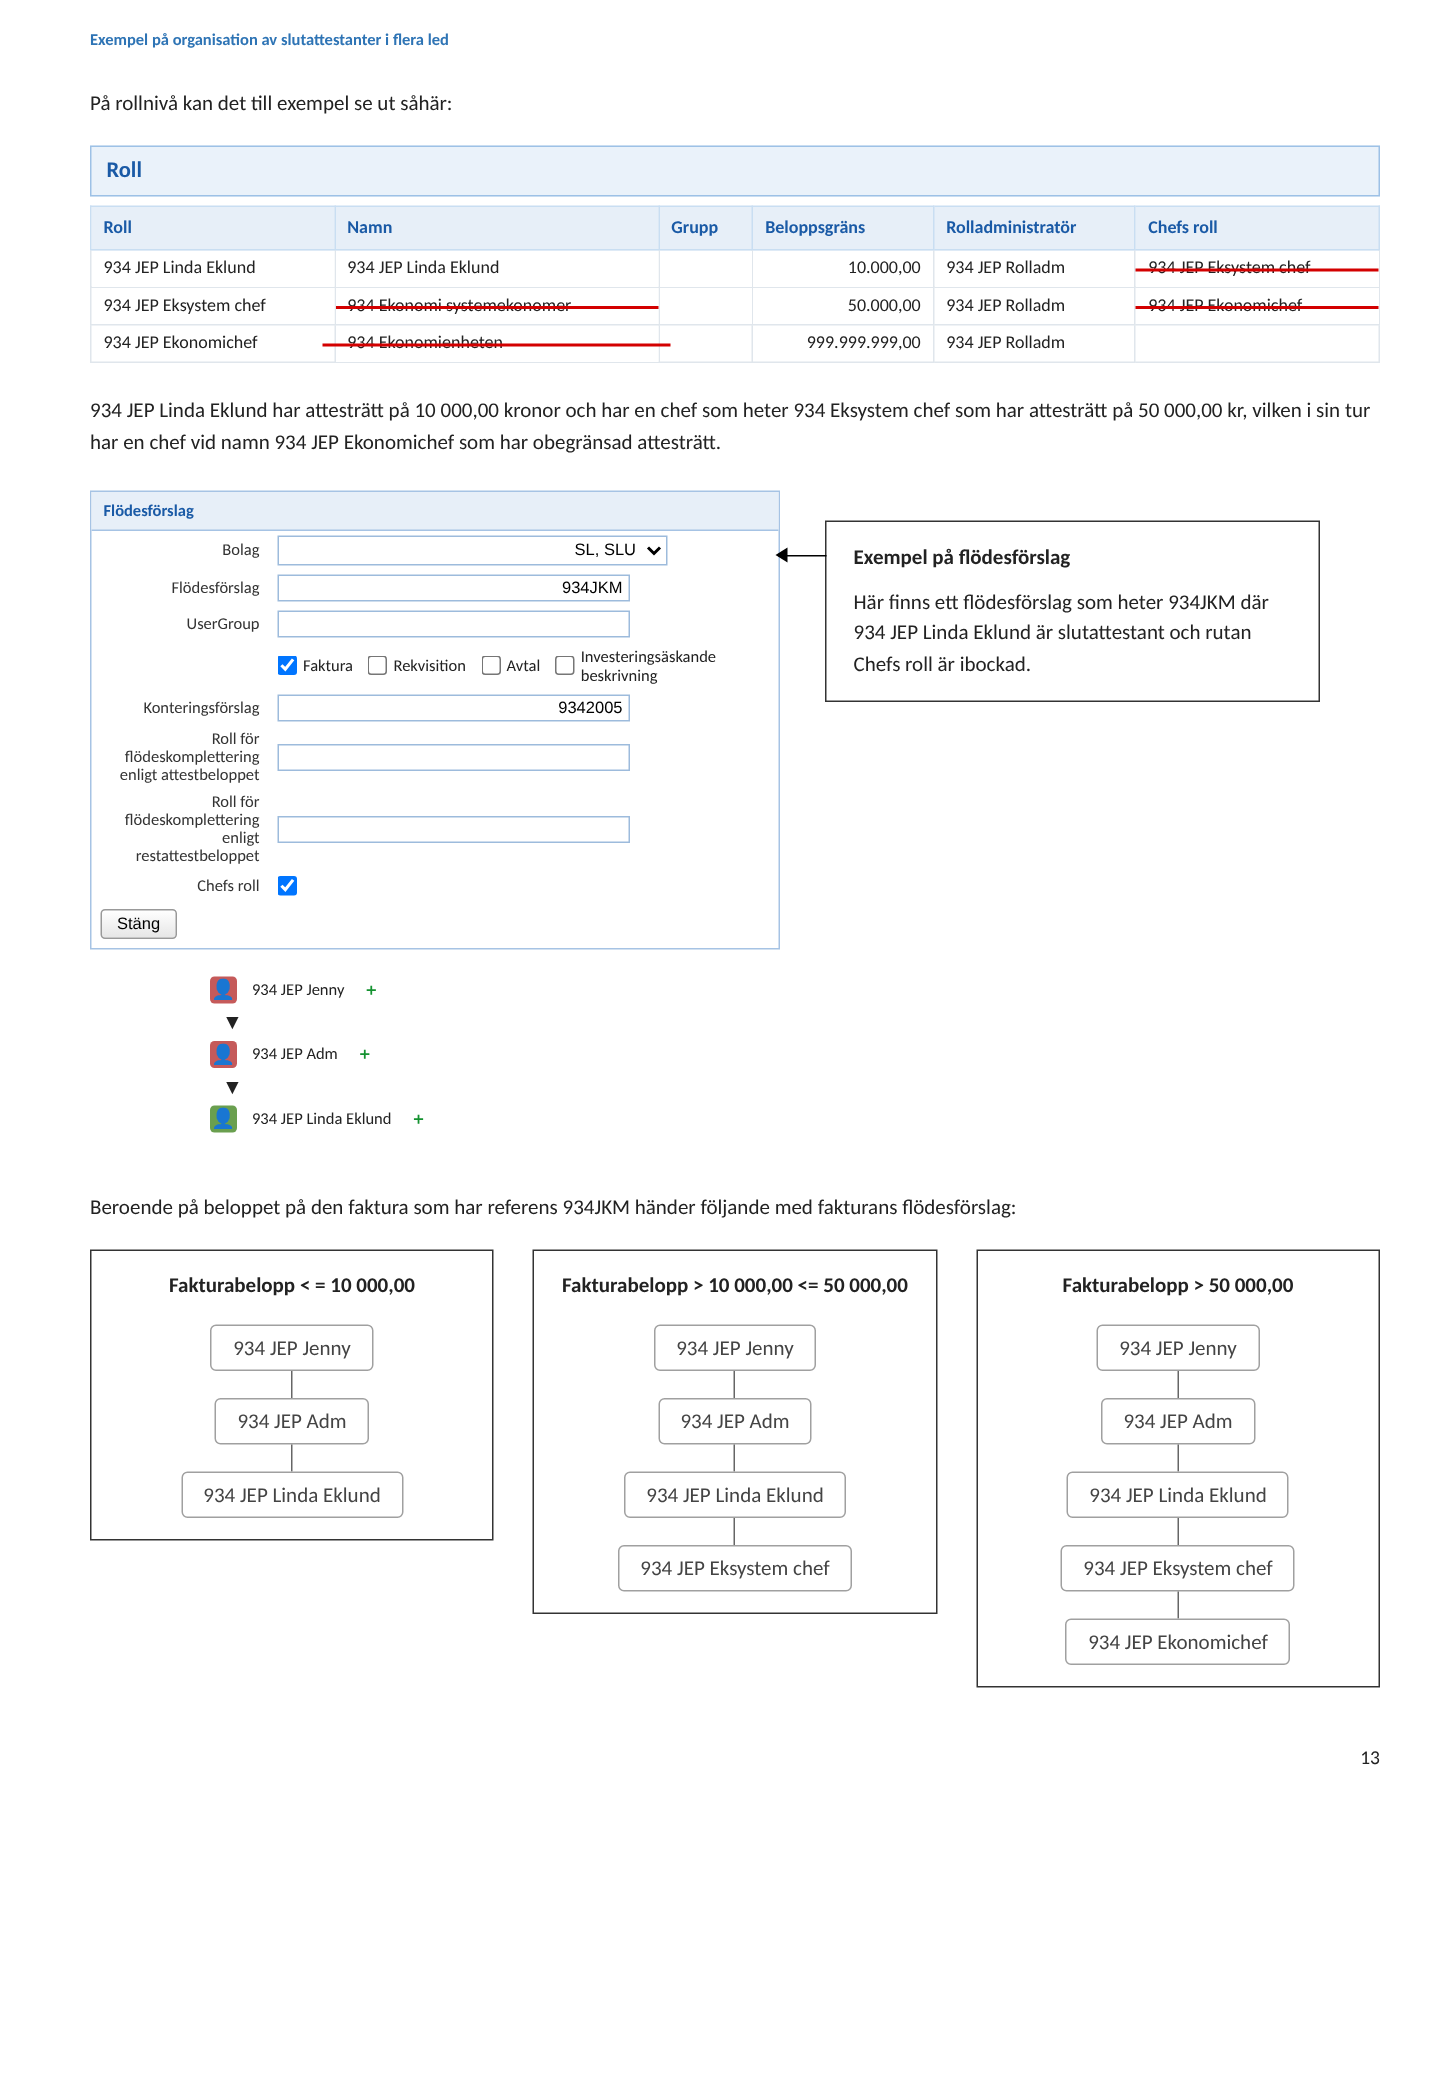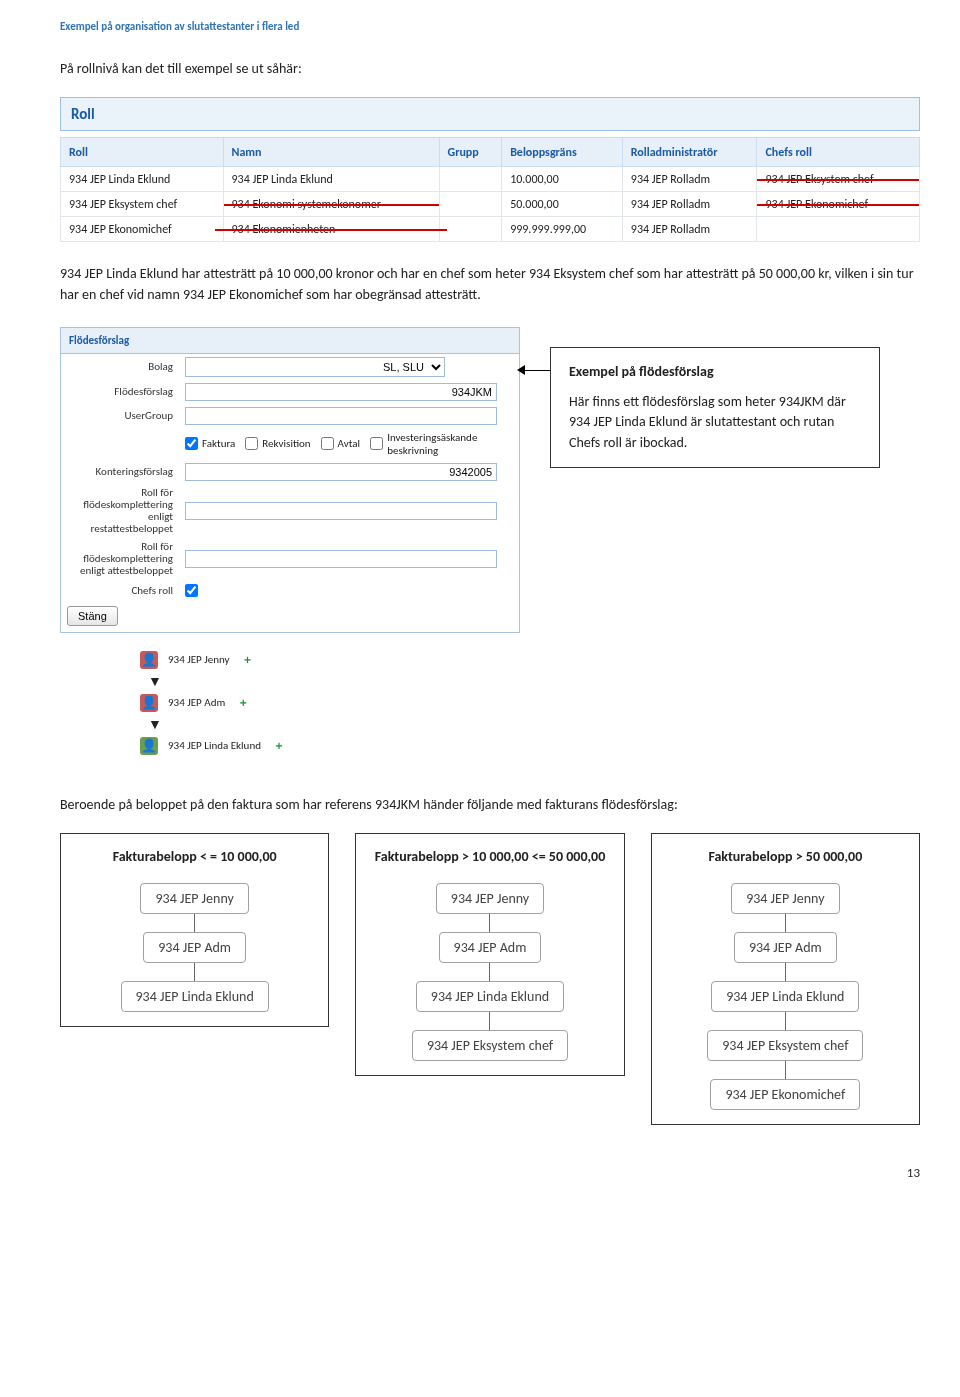--- a/index.html
+++ b/index.html
@@ -45,21 +45,21 @@
     font-weight: bold;
     background: #e7eff8;
     border: 1px solid #c9def2;
     padding: 7px 8px;
   }
   table.roll td {
     border: 1px solid #e0e6ec;
     padding: 5px 8px;
     background: #fff;
   }
-  table.roll td.num { text-align: left; }
+  table.roll td.num { text-align: right; }
   .redline {
     position: absolute; left: -4%; right: -4%; top: 50%; height: 0;
     border-top: 2px solid #d30000;
   }
   .rowwrap { position: relative; }
   .rowwrap .redline { position: absolute; left: 0; right: 0; top: 50%; border-top: 2px solid #d30000; }
   
   .flow-and-call {
     display: flex;
     gap: 30px;
@@ -87,21 +87,21 @@
   .form .lbl { width: 110px; color: #333; }
   .form .lbl-r { text-align: right; padding-right: 6px; }
   .form .lbl2 { width: 110px; color: #333; line-height: 1.1; }
   .form input[type=text], .form select {
     font-size: 11px; padding: 2px 4px;
     border: 1px solid #9dbbdc;
     background: #fff;
     text-align: right;
   }
   .form select { width: 260px; }
-  .form input.wide { width: 312px; }
+  .form input.wide { width: 235px; }
   .form .cks { display: flex; gap: 10px; flex-wrap: wrap; }
   .form .cks label { display: inline-flex; gap: 4px; align-items: center; }
   .form .btnbar { padding: 6px; }
   .btn {
     background: linear-gradient(#fff,#e6e6e6);
     border: 1px solid #999;
     border-radius: 3px;
     padding: 3px 10px;
     font-size: 11px;
     cursor: pointer;
@@ -252,25 +252,25 @@
             <input type="checkbox" style=""> 
             <span>Investeringsäskande beskrivning</span>
           </label>
       </div>
     </div>
     <div class="frow">
       <span class="lbl lbl-r">Konteringsförslag</span>
       <input type="text" class="wide" value="9342005" style="">
     </div>
     <div class="frow">
+      <span class="lbl2 lbl-r">Roll för flödeskomplettering enligt attestbeloppet</span>
+      <input type="text" class="wide" style="">
+    </div>
+    <div class="frow">
       <span class="lbl2 lbl-r">Roll för flödeskomplettering enligt restattestbeloppet</span>
-      <input type="text" class="wide" style="">
-    </div>
-    <div class="frow">
-      <span class="lbl2 lbl-r">Roll för flödeskomplettering enligt attestbeloppet</span>
       <input type="text" class="wide" style="">
     </div>
     <div class="frow">
       <span class="lbl lbl-r">Chefs roll</span>
       <input type="checkbox" checked="" style="">
     </div>
     <div class="btnbar">
       <button class="btn">Stäng</button>
     </div>
   </div>

